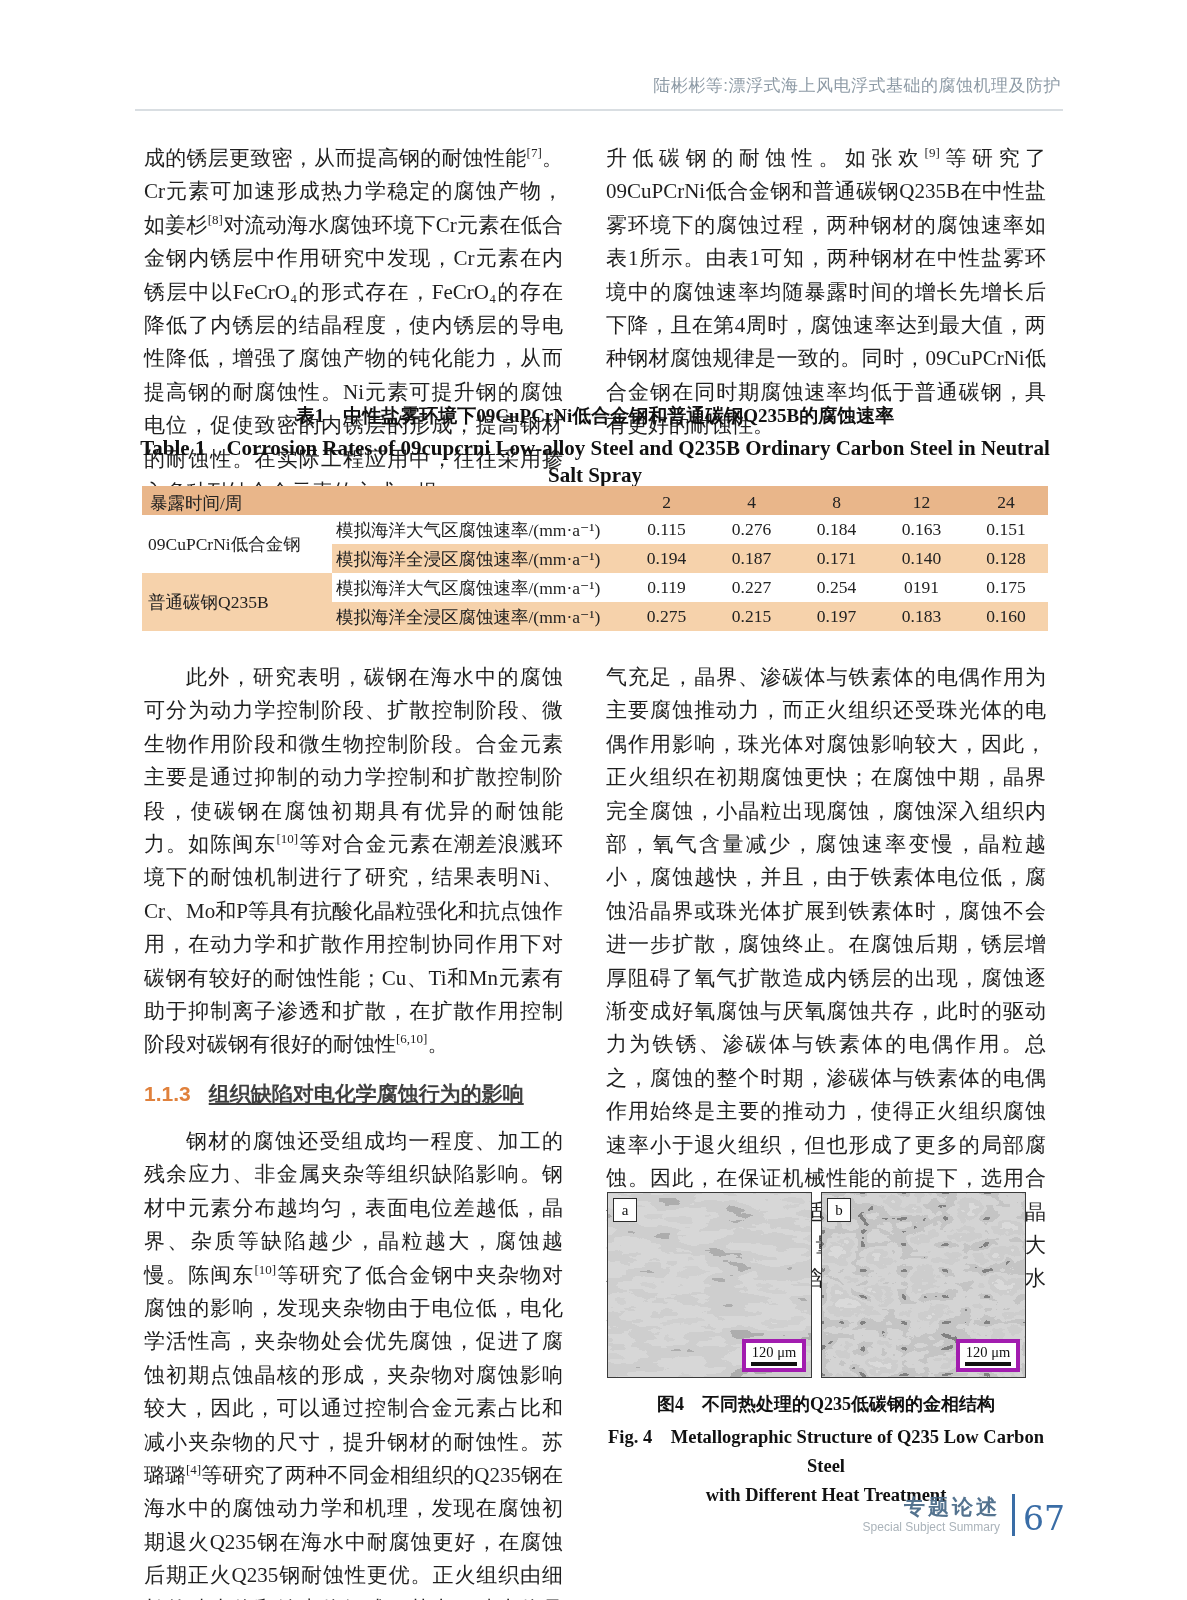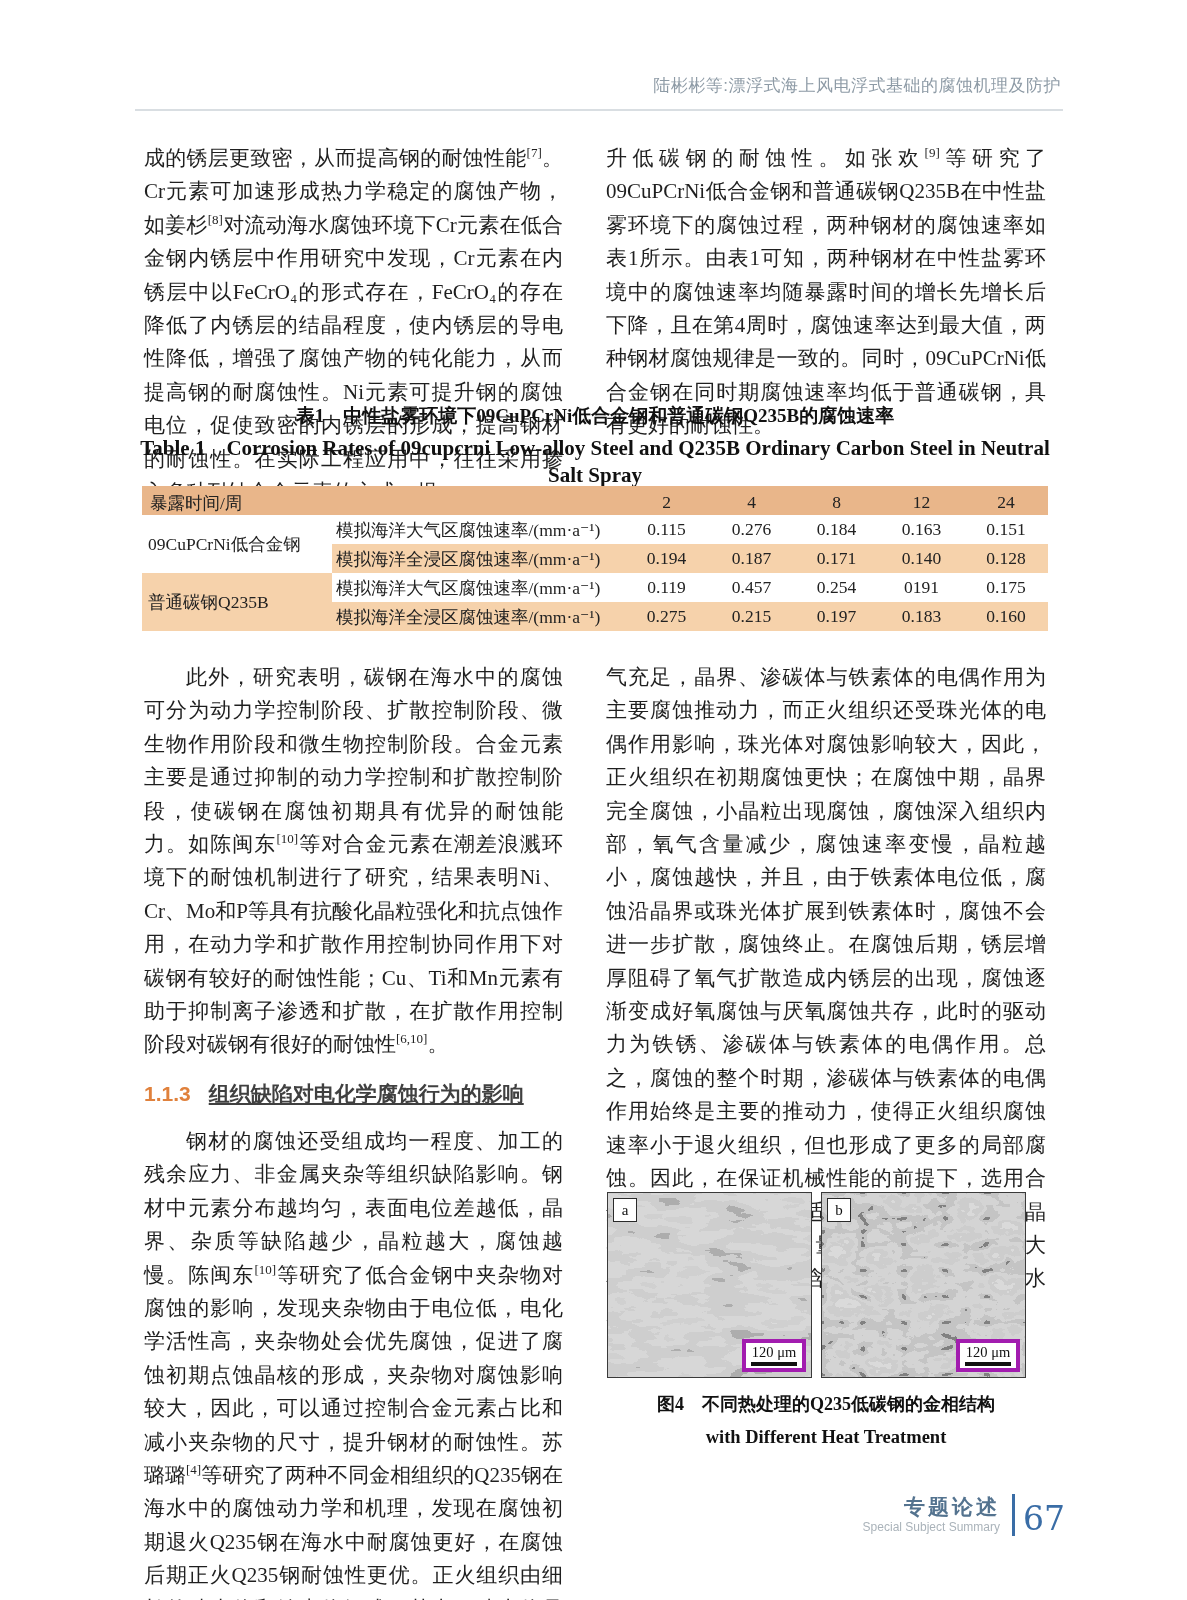--- a/index.html
+++ b/index.html
@@ -142,21 +142,21 @@
     <div class="p rv" style="grid-row:3;grid-column:3">0.194</div>
     <div class="p rv" style="grid-row:3;grid-column:4">0.187</div>
     <div class="p rv" style="grid-row:3;grid-column:5">0.171</div>
     <div class="p rv" style="grid-row:3;grid-column:6">0.140</div>
     <div class="p rv" style="grid-row:3;grid-column:7">0.128</div>
 
     <div class="p grp2">普通碳钢Q235B</div>
 
     <div class="w rl" style="grid-row:4">模拟海洋大气区腐蚀速率/(mm·a⁻¹)</div>
     <div class="w rv" style="grid-row:4;grid-column:3">0.119</div>
-    <div class="w rv" style="grid-row:4;grid-column:4">0.457</div>
+    <div class="w rv" style="grid-row:4;grid-column:4">0.227</div>
     <div class="w rv" style="grid-row:4;grid-column:5">0.254</div>
     <div class="w rv" style="grid-row:4;grid-column:6">0191</div>
     <div class="w rv" style="grid-row:4;grid-column:7">0.175</div>
 
     <div class="p rl" style="grid-row:5">模拟海洋全浸区腐蚀速率/(mm·a⁻¹)</div>
     <div class="p rv" style="grid-row:5;grid-column:3">0.275</div>
     <div class="p rv" style="grid-row:5;grid-column:4">0.215</div>
     <div class="p rv" style="grid-row:5;grid-column:5">0.197</div>
     <div class="p rv" style="grid-row:5;grid-column:6">0.183</div>
     <div class="p rv" style="grid-row:5;grid-column:7">0.160</div>
@@ -210,20 +210,21 @@
       <div class="micro-label">b</div>
       <div class="scalebar">
         <span class="sb-text">120 μm</span>
         <div class="sb-bar"></div>
       </div>
     </div>
   </div>
 
   <div class="fig-caption">
     <p class="cn">图4　不同热处理的Q235低碳钢的金相结构</p>
+    <p class="en">Fig. 4　Metallographic Structure of Q235 Low Carbon Steel</p>
     <p class="en">with Different Heat Treatment</p>
   </div>
 
   <div class="footer">
     <div class="footer-text">
       <div class="footer-cn">专题论述</div>
       <div class="footer-en">Special Subject Summary</div>
     </div>
     <div class="footer-bar"></div>
     <div class="footer-num">67</div>

